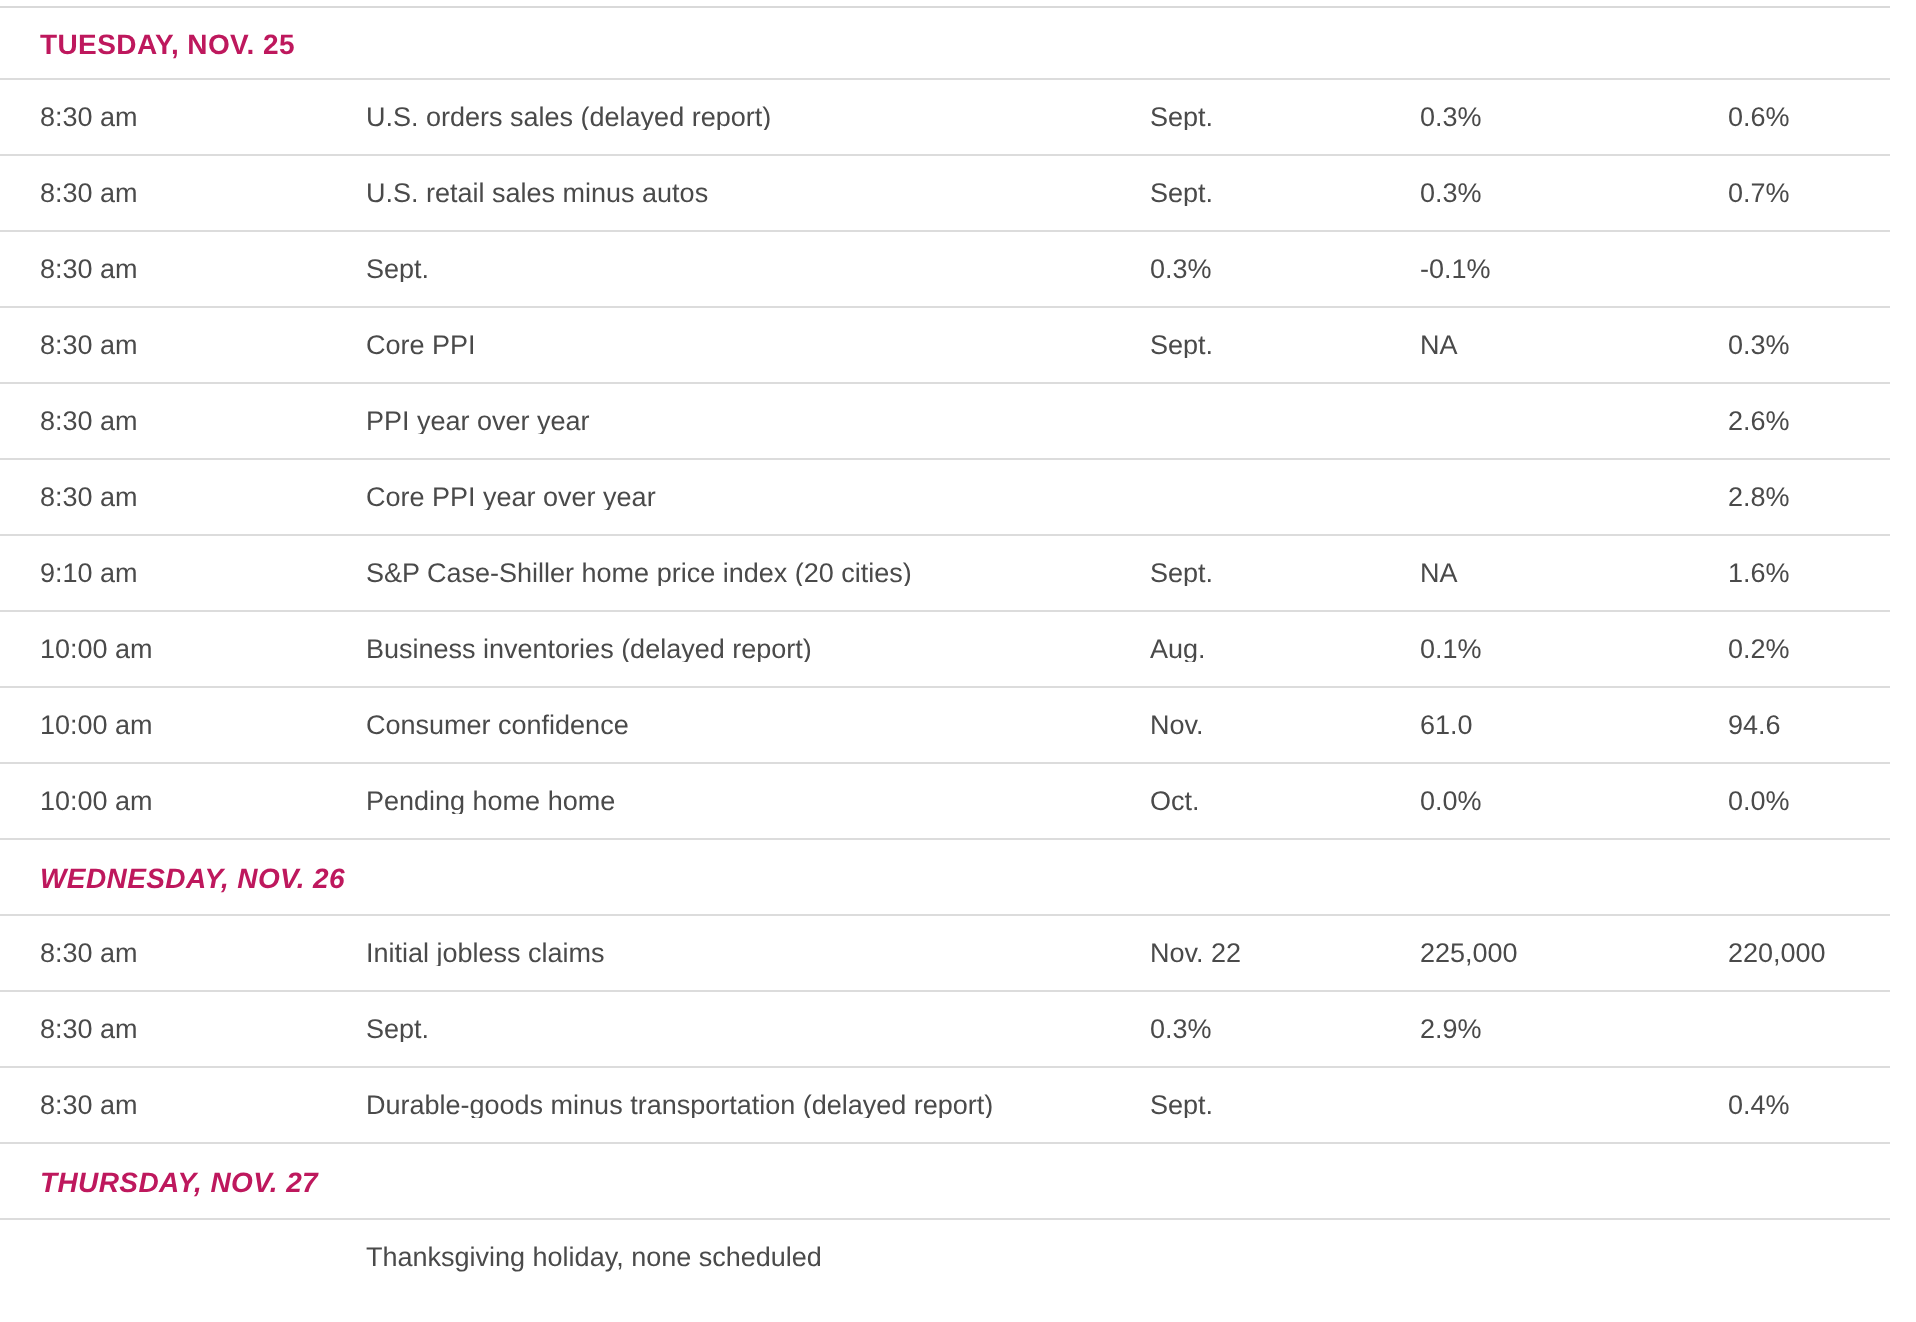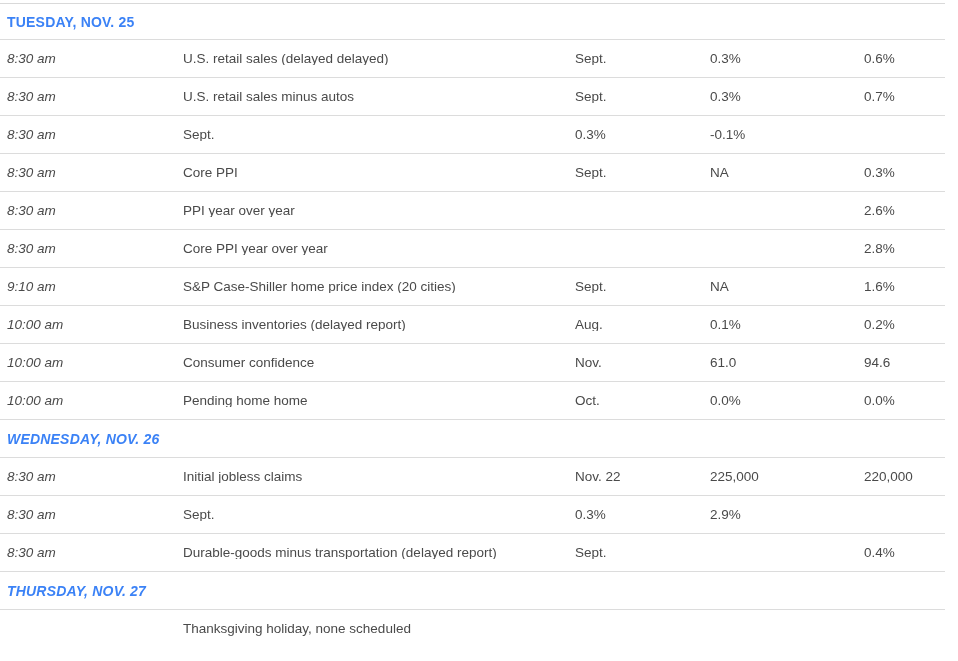--- a/index.html
+++ b/index.html
@@ -21,46 +21,46 @@
     height: 38px;
     border-bottom: 1px solid #dcdcdc;
     box-sizing: border-box;
   }
   .row.header-row {
     grid-template-columns: 1fr;
     height: 36px;
   }
   .row.header-row:not(:first-child) { height: 38px; font-style: italic; }
   .day-header {
-    padding-left: 7px;
+    padding-left: 20px;
     font-size: 14px;
     font-weight: 700;
     letter-spacing: 0.2px;
-    color: #3b82f6;
+    color: #be185d;
   }
   .cell {
     font-size: 13.5px;
     line-height: 1;
     color: #4a4a4a;
     overflow: hidden;
     white-space: nowrap;
   }
-  .cell.time { padding-left: 7px; font-style: italic; }
+  .cell.time { padding-left: 20px; }
   .row.last { border-bottom: none; }
 </style>
 </head>
 <body>
 
 <div class="calendar" id="calendar">
     <div class="row header-row">
       <span class="day-header">TUESDAY, NOV. 25</span>
     </div>
     <div class="row data-row">
       <span class="cell time">8:30 am</span>
-      <span class="cell report">U.S. retail sales (delayed delayed)</span>
+      <span class="cell report">U.S. orders sales (delayed report)</span>
       <span class="cell period">Sept.</span>
       <span class="cell forecast">0.3%</span>
       <span class="cell previous">0.6%</span>
     </div>
     <div class="row data-row">
       <span class="cell time">8:30 am</span>
       <span class="cell report">U.S. retail sales minus autos</span>
       <span class="cell period">Sept.</span>
       <span class="cell forecast">0.3%</span>
       <span class="cell previous">0.7%</span>

